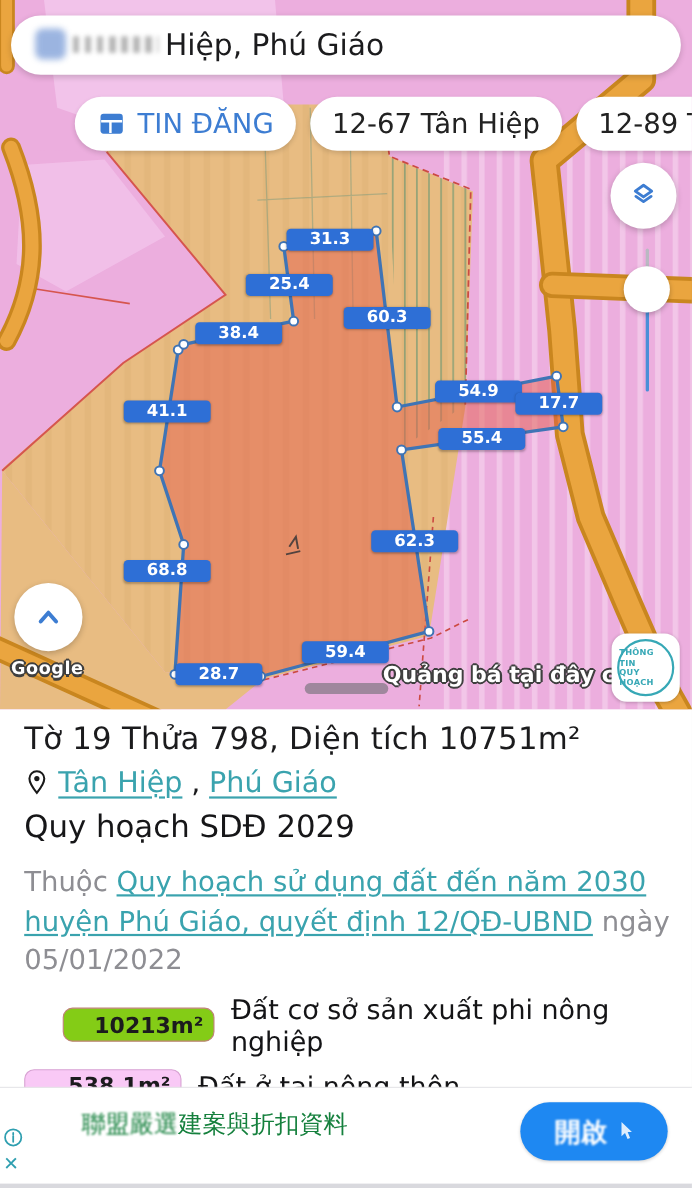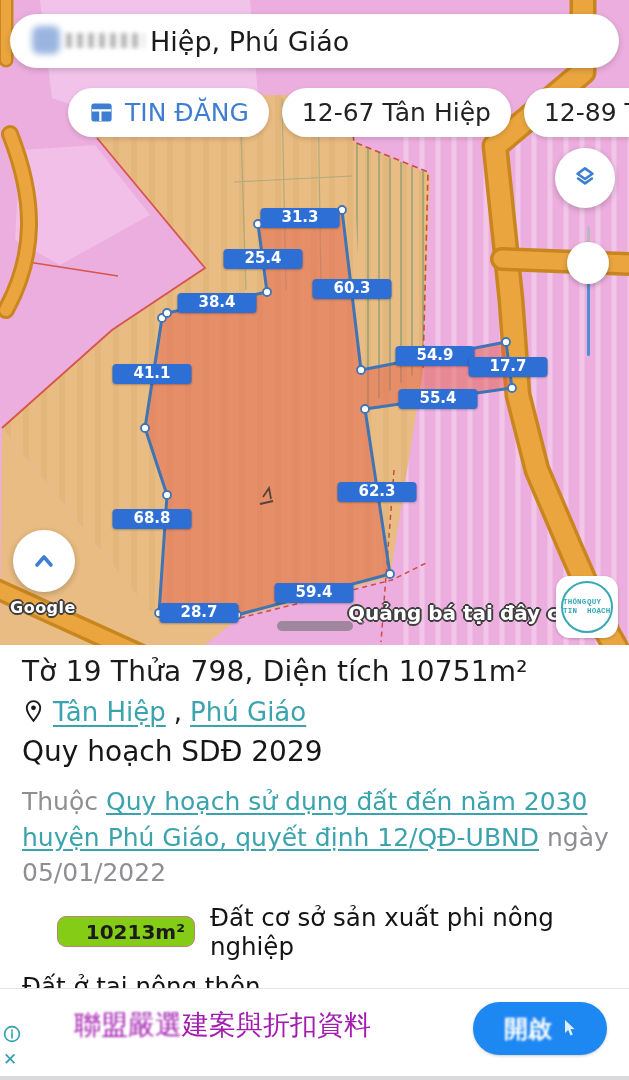--- a/index.html
+++ b/index.html
@@ -39,22 +39,22 @@
   .slider-handle{position:absolute;left:567px;top:242px;width:42px;height:42px;background:#fff;border-radius:50%;
     box-shadow:0 2px 5px rgba(0,0,0,.25);}
 
   .google-logo{position:absolute;left:10px;top:598px;font-size:16px;font-weight:700;color:#fff;letter-spacing:.5px;
     text-shadow:-2px 0 0 #3f3f3f,2px 0 0 #3f3f3f,0 -2px 0 #3f3f3f,0 2px 0 #3f3f3f,-1px -1px 0 #3f3f3f,1px 1px 0 #3f3f3f,-1px 1px 0 #3f3f3f,1px -1px 0 #3f3f3f;}
   .map-ad-text{position:absolute;left:348px;top:601px;font-size:20px;font-weight:700;color:#fff;white-space:nowrap;
     text-shadow:-2px 0 0 #3f3f3f,2px 0 0 #3f3f3f,0 -2px 0 #3f3f3f,0 2px 0 #3f3f3f,-1px -1px 0 #3f3f3f,1px 1px 0 #3f3f3f,-1px 1px 0 #3f3f3f,1px -1px 0 #3f3f3f;}
 
   .stamp{position:absolute;left:556px;top:576px;width:62px;height:62px;background:#fff;border-radius:14px;
     display:flex;align-items:center;justify-content:center;box-shadow:0 1px 3px rgba(0,0,0,.2);}
-  .stamp-circle{width:52px;height:52px;border:2.5px solid #37a8b6;border-radius:50%;display:flex;flex-direction:row;
-    align-items:center;justify-content:center;line-height:1.25;font-family:Liberation Mono, monospace;}
+  .stamp-circle{width:52px;height:52px;border:2.5px solid #37a8b6;border-radius:50%;display:flex;flex-direction:column;
+    align-items:center;justify-content:center;line-height:1.25;}
   .stamp-circle span{font-size:7.5px;font-weight:700;color:#37a8b6;letter-spacing:.2px;}
 
   .sheet-handle{position:absolute;left:277px;top:621px;width:76px;height:10px;border-radius:5px;background:rgba(108,108,114,.6);}
 
   
   .panel{position:absolute;left:0;top:645px;width:629px;height:435px;background:#fff;padding:10px 0 0 22px;}
   .title{font-size:28px;color:#1b1b1d;font-weight:500;letter-spacing:.2px;}
   .loc-row{display:flex;align-items:center;margin-top:9px;gap:8px;}
   .loc-link{font-size:26px;color:#3aa3ae;text-decoration:underline;text-underline-offset:4px;text-decoration-thickness:1.5px;}
   .loc-sep{font-size:26px;color:#1b1b1d;}
@@ -78,21 +78,21 @@
     display:flex;align-items:center;gap:11px;padding:0 22px;}
   .action-btn .action-label{font-size:22.5px;color:#1c1c1e;font-weight:500;white-space:nowrap;}
   .action-btn.cut{min-width:175px;}
 
   .divider{position:absolute;left:0;top:988px;width:629px;height:1px;background:#e3e3e6;}
 
   
   .ad{position:absolute;left:0;top:989px;width:629px;height:87px;background:#fff;}
   .ad-info-icon{position:absolute;left:3px;top:36px;width:18px;height:18px;}
   .ad-close{position:absolute;left:3px;top:62px;font-size:17px;color:#2f9fb0;line-height:1;}
-  .ad-headline{position:absolute;left:28px;top:18px;font-size:27px;color:#a21caf;font-weight:500;white-space:nowrap;padding-left:46px;}
+  .ad-headline{position:absolute;left:28px;top:18px;font-size:22px;color:#15803d;font-weight:500;white-space:nowrap;padding-left:46px;}
   .ad-headline .obscured{filter:blur(1.1px);}
   .ad-headline .rest{filter:blur(.4px);}
   .ad-btn{position:absolute;left:473px;top:13px;width:134px;height:53px;background:#1e88f2;border-radius:27px;
     display:flex;align-items:center;justify-content:center;gap:8px;box-shadow:0 1px 3px rgba(0,0,0,.2);}
   .ad-btn .ad-btn-label{color:#fff;font-size:24px;font-weight:700;filter:blur(1px);}
   .bottom-edge{position:absolute;left:0;top:1076px;width:629px;height:4px;background:#d9d9de;}
 </style>
 </head>
 <body>
 
@@ -248,20 +248,21 @@
     <div class="plan-title">Quy hoạch SDĐ 2029</div>
 
     <div class="plan-para"><span>Thuộc </span><span class="plan-link">Quy hoạch sử dụng đất đến năm 2030 huyện Phú Giáo, quyết định 12/QĐ-UBND</span><span> ngày 05/01/2022</span></div>
 
     <div class="legend">
       <div class="legend-row">
         <div class="legend-swatch" style="background: #84cc16; border-color: rgb(191, 130, 119); margin-left: 35px;">10213m²</div>
         <div class="legend-label">Đất cơ sở sản xuất phi nông nghiệp</div>
       </div>
       <div class="legend-row">
+        <div class="legend-swatch" style="background: rgb(249, 201, 246); border-color: rgb(216, 163, 211);">538.1m²</div>
         <div class="legend-label">Đất ở tại nông thôn</div>
       </div>
     </div>
 
     <div class="actions">
       <div class="action-btn">
         <svg width="25" height="25" viewBox="0 0 24 24">
           <path d="M6.5 2.5 H14 L19 7.5 V21.5 H6.5 Z" fill="none" stroke="#3d7dd2" stroke-width="2" stroke-linejoin="round"></path>
           <path d="M12.7 11.5 V18 M9.5 14.7 H16" stroke="#3d7dd2" stroke-width="2" stroke-linecap="round"></path>
         </svg>

